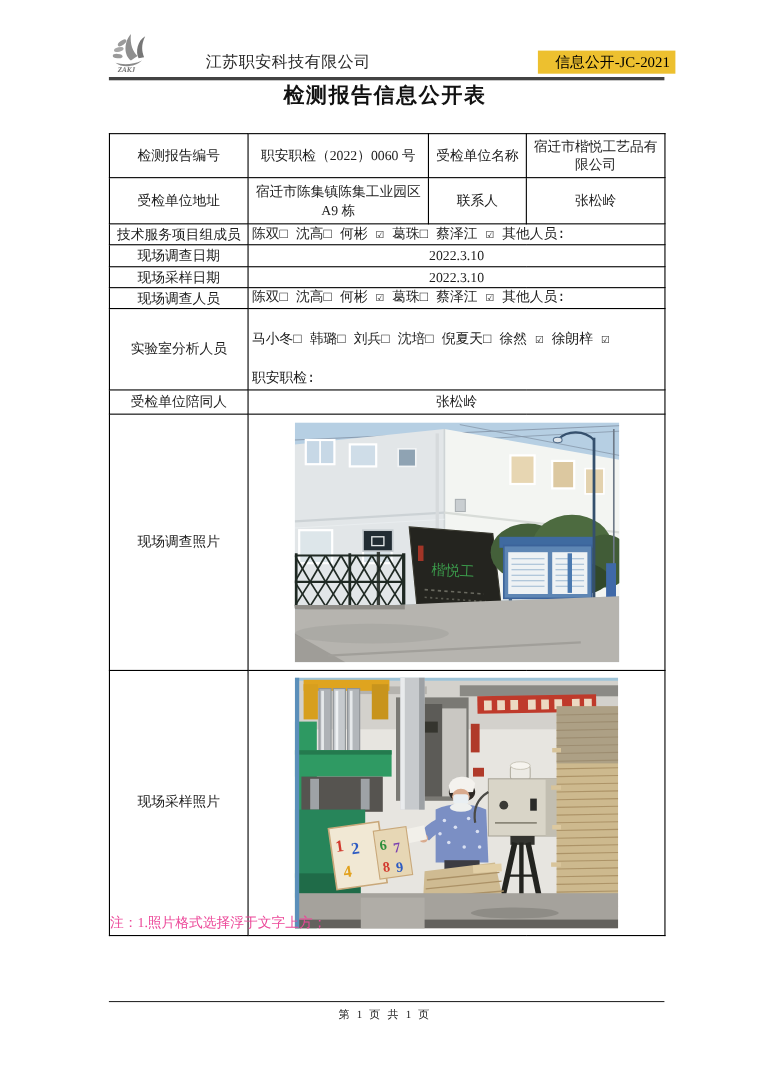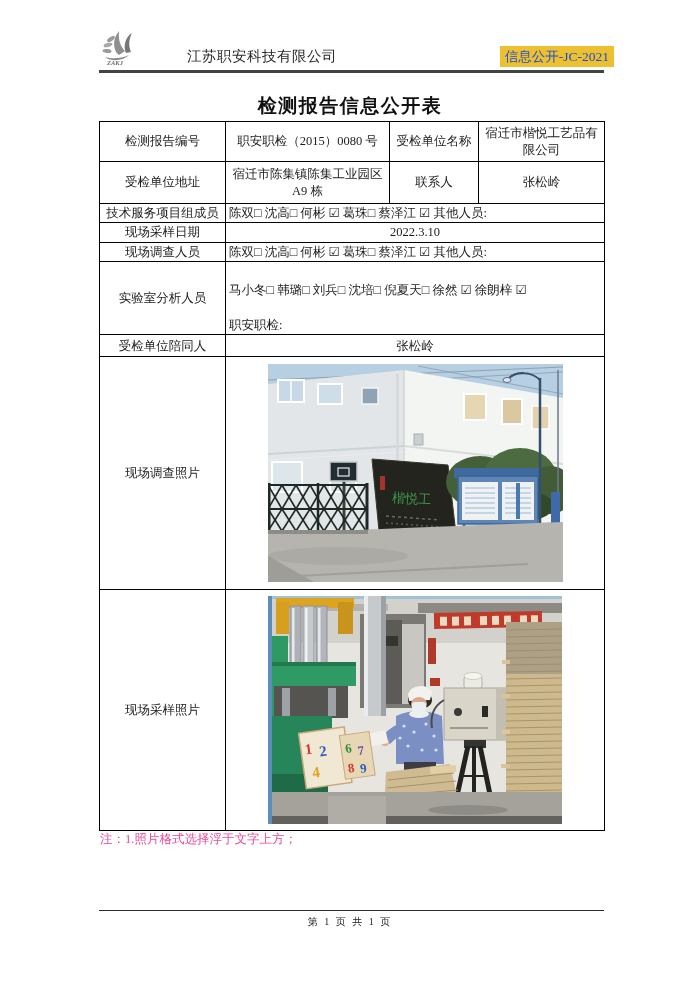--- a/index.html
+++ b/index.html
@@ -4,29 +4,29 @@
 <style>
   html,body{margin:0;padding:0;background:#ffffff;}
   .page{
     position:relative;width:700px;height:989px;background:#ffffff;
     font-family:"Liberation Serif","DejaVu Serif",serif;color:#1c1c1c;overflow:hidden;
   }
   
   .header{position:absolute;left:99px;top:24px;width:505px;height:46px;border-bottom:3px solid #434343;}
   .logo{position:absolute;left:0;top:1px;width:42px;height:42px;}
   .company{position:absolute;left:40px;bottom:4px;font-size:14.5px;letter-spacing:0.5px;color:#2a2a2a;margin-left:48px;}
-  .doccode{position:absolute;right:-10px;bottom:3px;font-size:13.5px;color:#1d4ed8;background:#edc02f;padding:2px 5px 1px 5px;}
+  .doccode{position:absolute;right:-10px;bottom:3px;font-size:13.5px;color:#000000;background:#edc02f;padding:2px 5px 1px 16px;}
   
-  .title{position:absolute;left:0;top:93px;width:100%;text-align:center;font-size:19px;font-weight:bold;letter-spacing:1.5px;color:#111;}
+  .title{position:absolute;left:0;top:74px;width:100%;text-align:center;font-size:19px;font-weight:bold;letter-spacing:1.5px;color:#111;}
   
   table.main{position:absolute;left:99px;top:121px;width:505px;border-collapse:collapse;table-layout:fixed;}
   table.main td{border:1px solid #000;font-size:12.5px;color:#1c1c1c;padding:1px 3px;vertical-align:middle;line-height:1.3;}
   td.lbl{text-align:center;}
   td.ctr{text-align:center;}
-  td.members{text-align:left;padding-left:7px;font-size:12.2px;white-space:nowrap;}
+  td.members{text-align:left;padding-left:7px;font-size:12.2px;white-space:nowrap;font-family:Liberation Mono, monospace;}
   .r1{height:40px}.r2{height:42px}.rs{height:19px}.rlab{height:40px}.rcmp{height:22px}
   .rph1{height:233px}.rph2{height:241px}
   td.photo-cell{text-align:center;vertical-align:middle;padding:0;}
   .lab-line{white-space:nowrap;margin-top:19px;}
   
   .note{position:absolute;left:100px;top:831px;font-size:12.5px;color:#ec4899;}
   .footer-rule{position:absolute;left:99px;top:910px;width:505px;border-top:1.5px solid #2c2c2c;}
   .footer-text{position:absolute;left:0;top:915px;width:100%;text-align:center;font-size:10px;letter-spacing:2px;color:#222;}
   svg{display:block;}
   .ph{margin:0 auto;}
@@ -55,33 +55,37 @@
   <table class="main">
     <colgroup>
         <col style="width:126px">
         <col style="width:164px">
         <col style="width:89px">
         <col style="width:126px">
       </colgroup>
     <tbody>
         <tr class="r1">
       <td class="lbl">检测报告编号</td>
-      <td class="ctr">职安职检（2015）0080 号</td>
+      <td class="ctr">职安职检（2022）0060 号</td>
       <td class="lbl">受检单位名称</td>
       <td class="ctr">宿迁市楷悦工艺品有限公司</td>
     </tr>
     <tr class="r2">
       <td class="lbl">受检单位地址</td>
       <td class="ctr">宿迁市陈集镇陈集工业园区A9 栋</td>
       <td class="lbl">联系人</td>
       <td class="ctr">张松岭</td>
     </tr>
     <tr class="rs">
       <td class="lbl">技术服务项目组成员</td>
       <td class="members" colspan="3">陈双□ 沈高□ 何彬 ☑ 葛珠□ 蔡泽江 ☑ 其他人员:</td>
+    </tr>
+    <tr class="rs">
+      <td class="lbl">现场调查日期</td>
+      <td class="ctr" colspan="3">2022.3.10</td>
     </tr>
     <tr class="rs">
       <td class="lbl">现场采样日期</td>
       <td class="ctr" colspan="3">2022.3.10</td>
     </tr>
     <tr class="rs">
       <td class="lbl">现场调查人员</td>
       <td class="members" colspan="3">陈双□ 沈高□ 何彬 ☑ 葛珠□ 蔡泽江 ☑ 其他人员:</td>
     </tr>
     <tr class="rlab">

